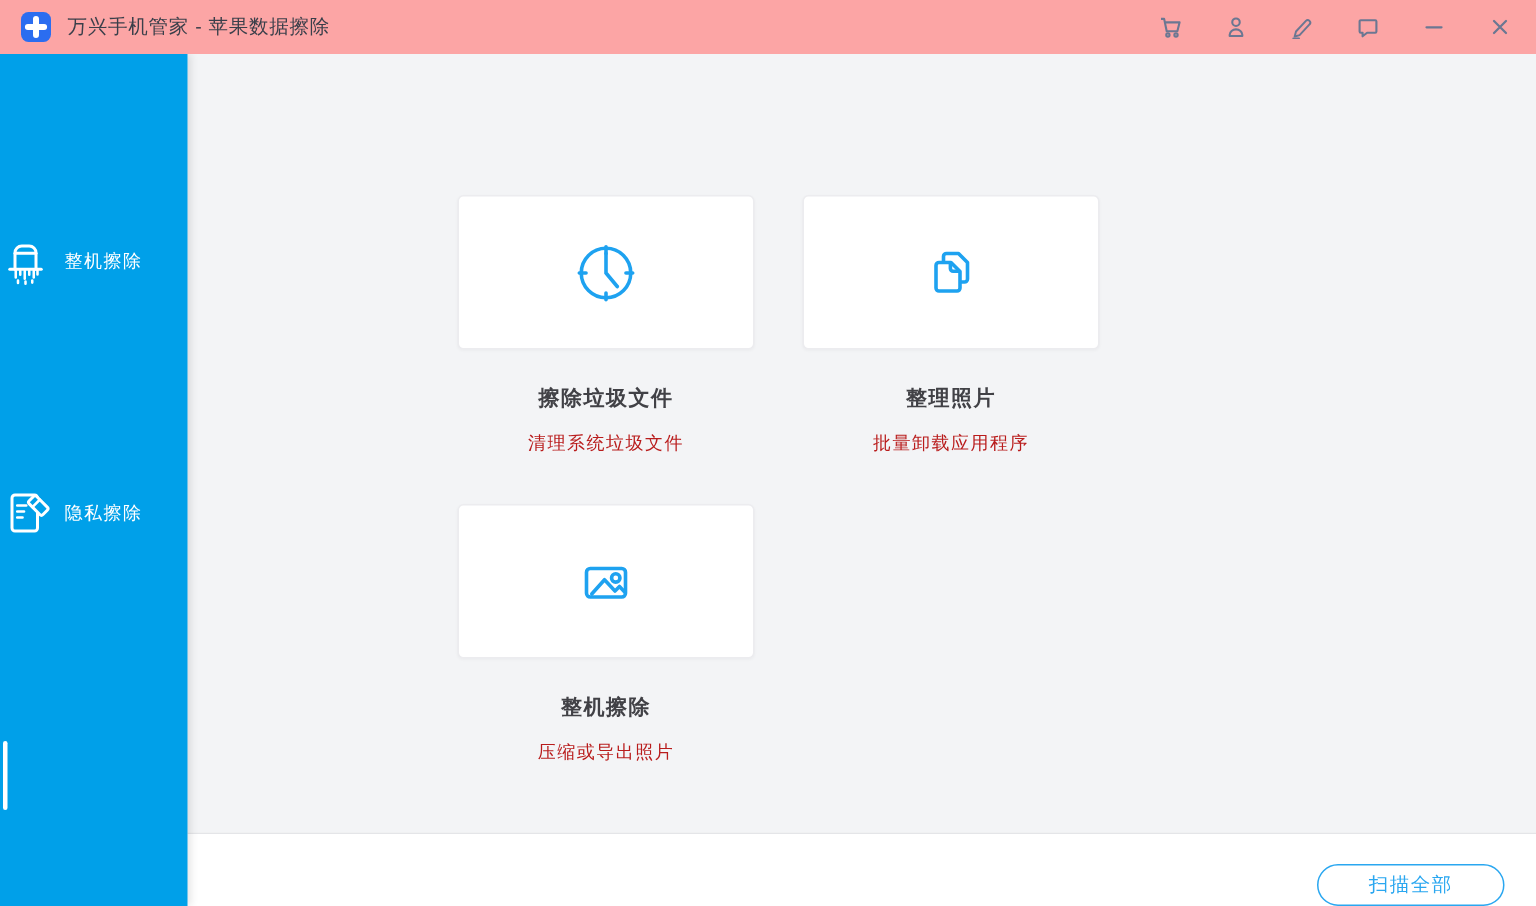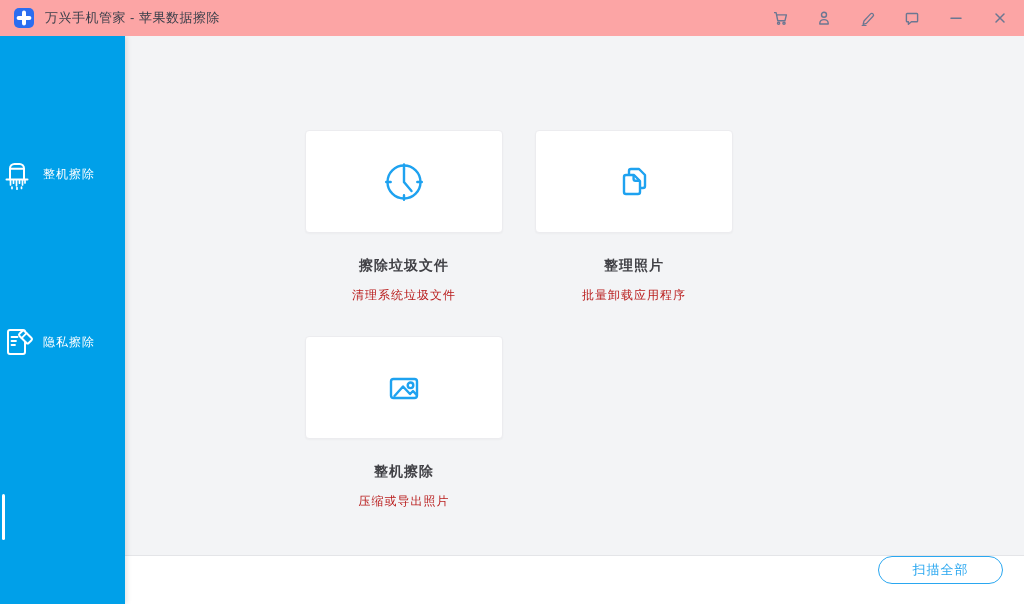--- a/index.html
+++ b/index.html
@@ -75,21 +75,21 @@
     letter-spacing: 1px;
   }
   .card-subtitle {
     margin-top: 12px; font-size: 12px; color: #b91c1c; letter-spacing: 1px;
   }
 
   
   .footer {
     position: absolute; left: 125px; bottom: 0; width: 899px; height: 49px;
     background: #ffffff; border-top: 1px solid #e4e5e8;
-    display: flex; align-items: flex-start; justify-content: flex-end;
+    display: flex; align-items: flex-end; justify-content: flex-end;
   }
   .scan-all-btn {
     width: 125px; height: 28px; margin-right: 21px;
     background: #ffffff; border: 1px solid #2aa7f0; border-radius: 14px;
     color: #2aa7f0; font-size: 13px; letter-spacing: 1px;
     display: flex; align-items: center; justify-content: center;
     cursor: pointer; font-family: inherit;
   }
 </style>
 </head>

